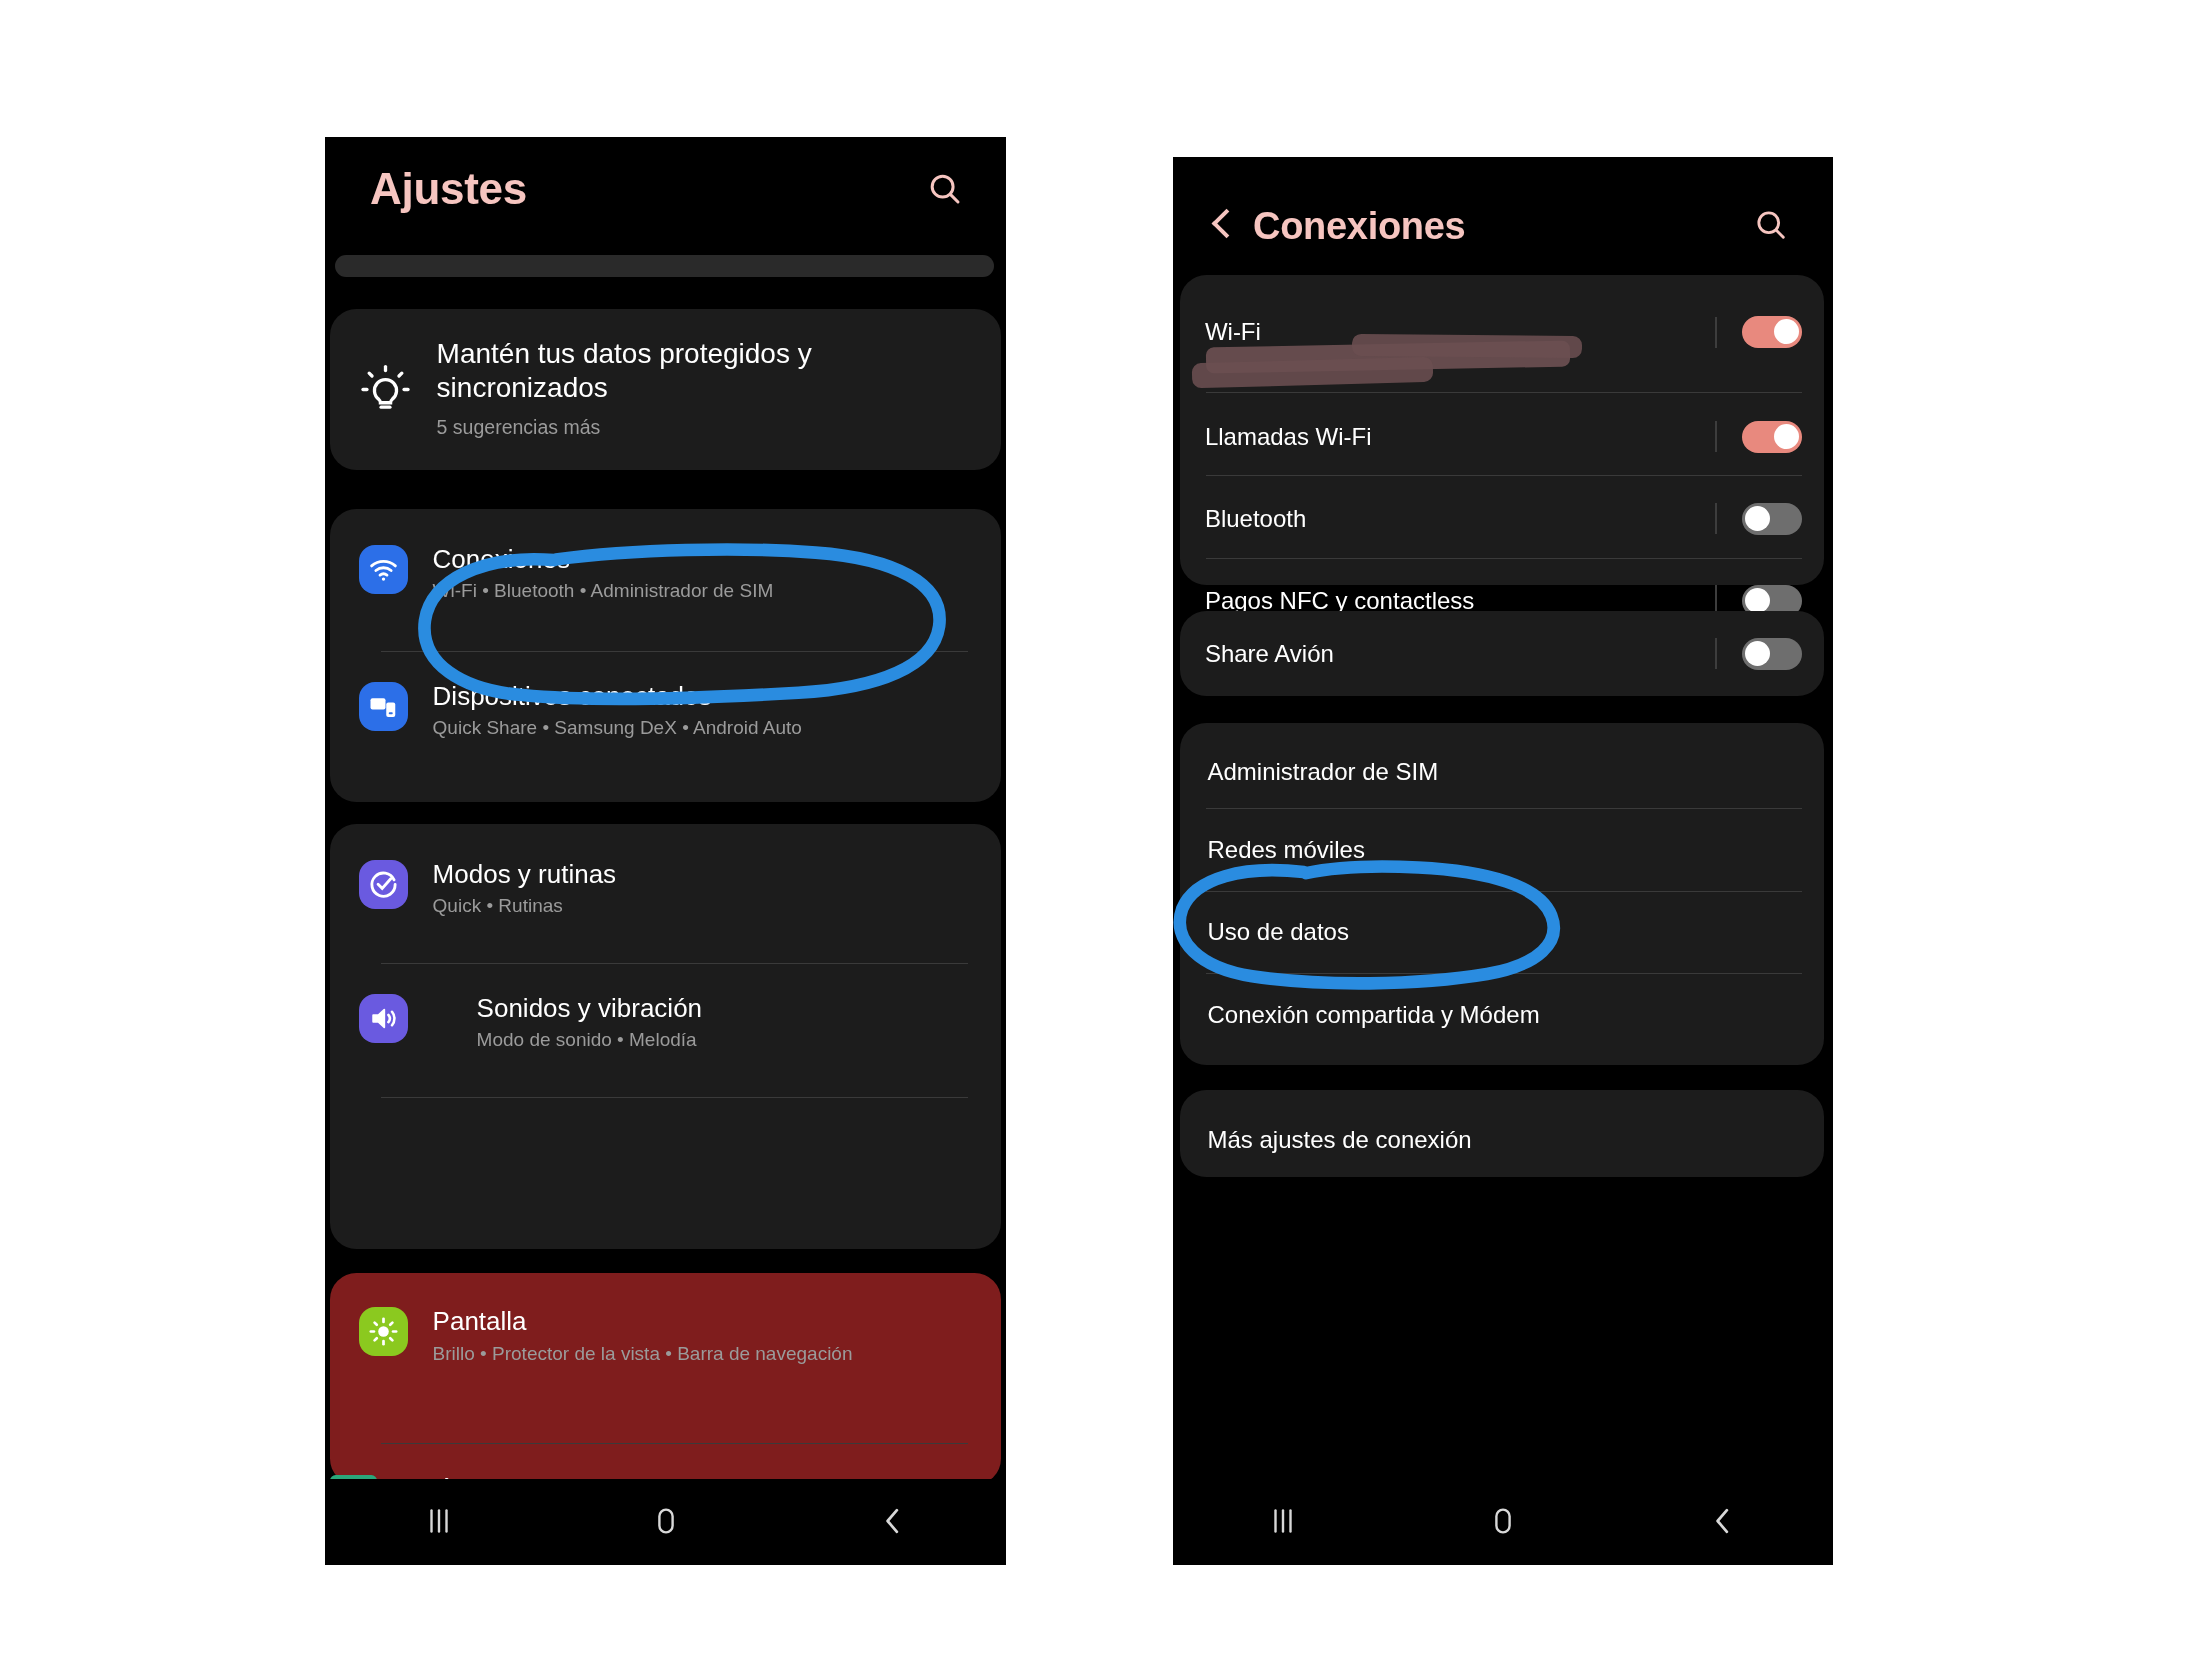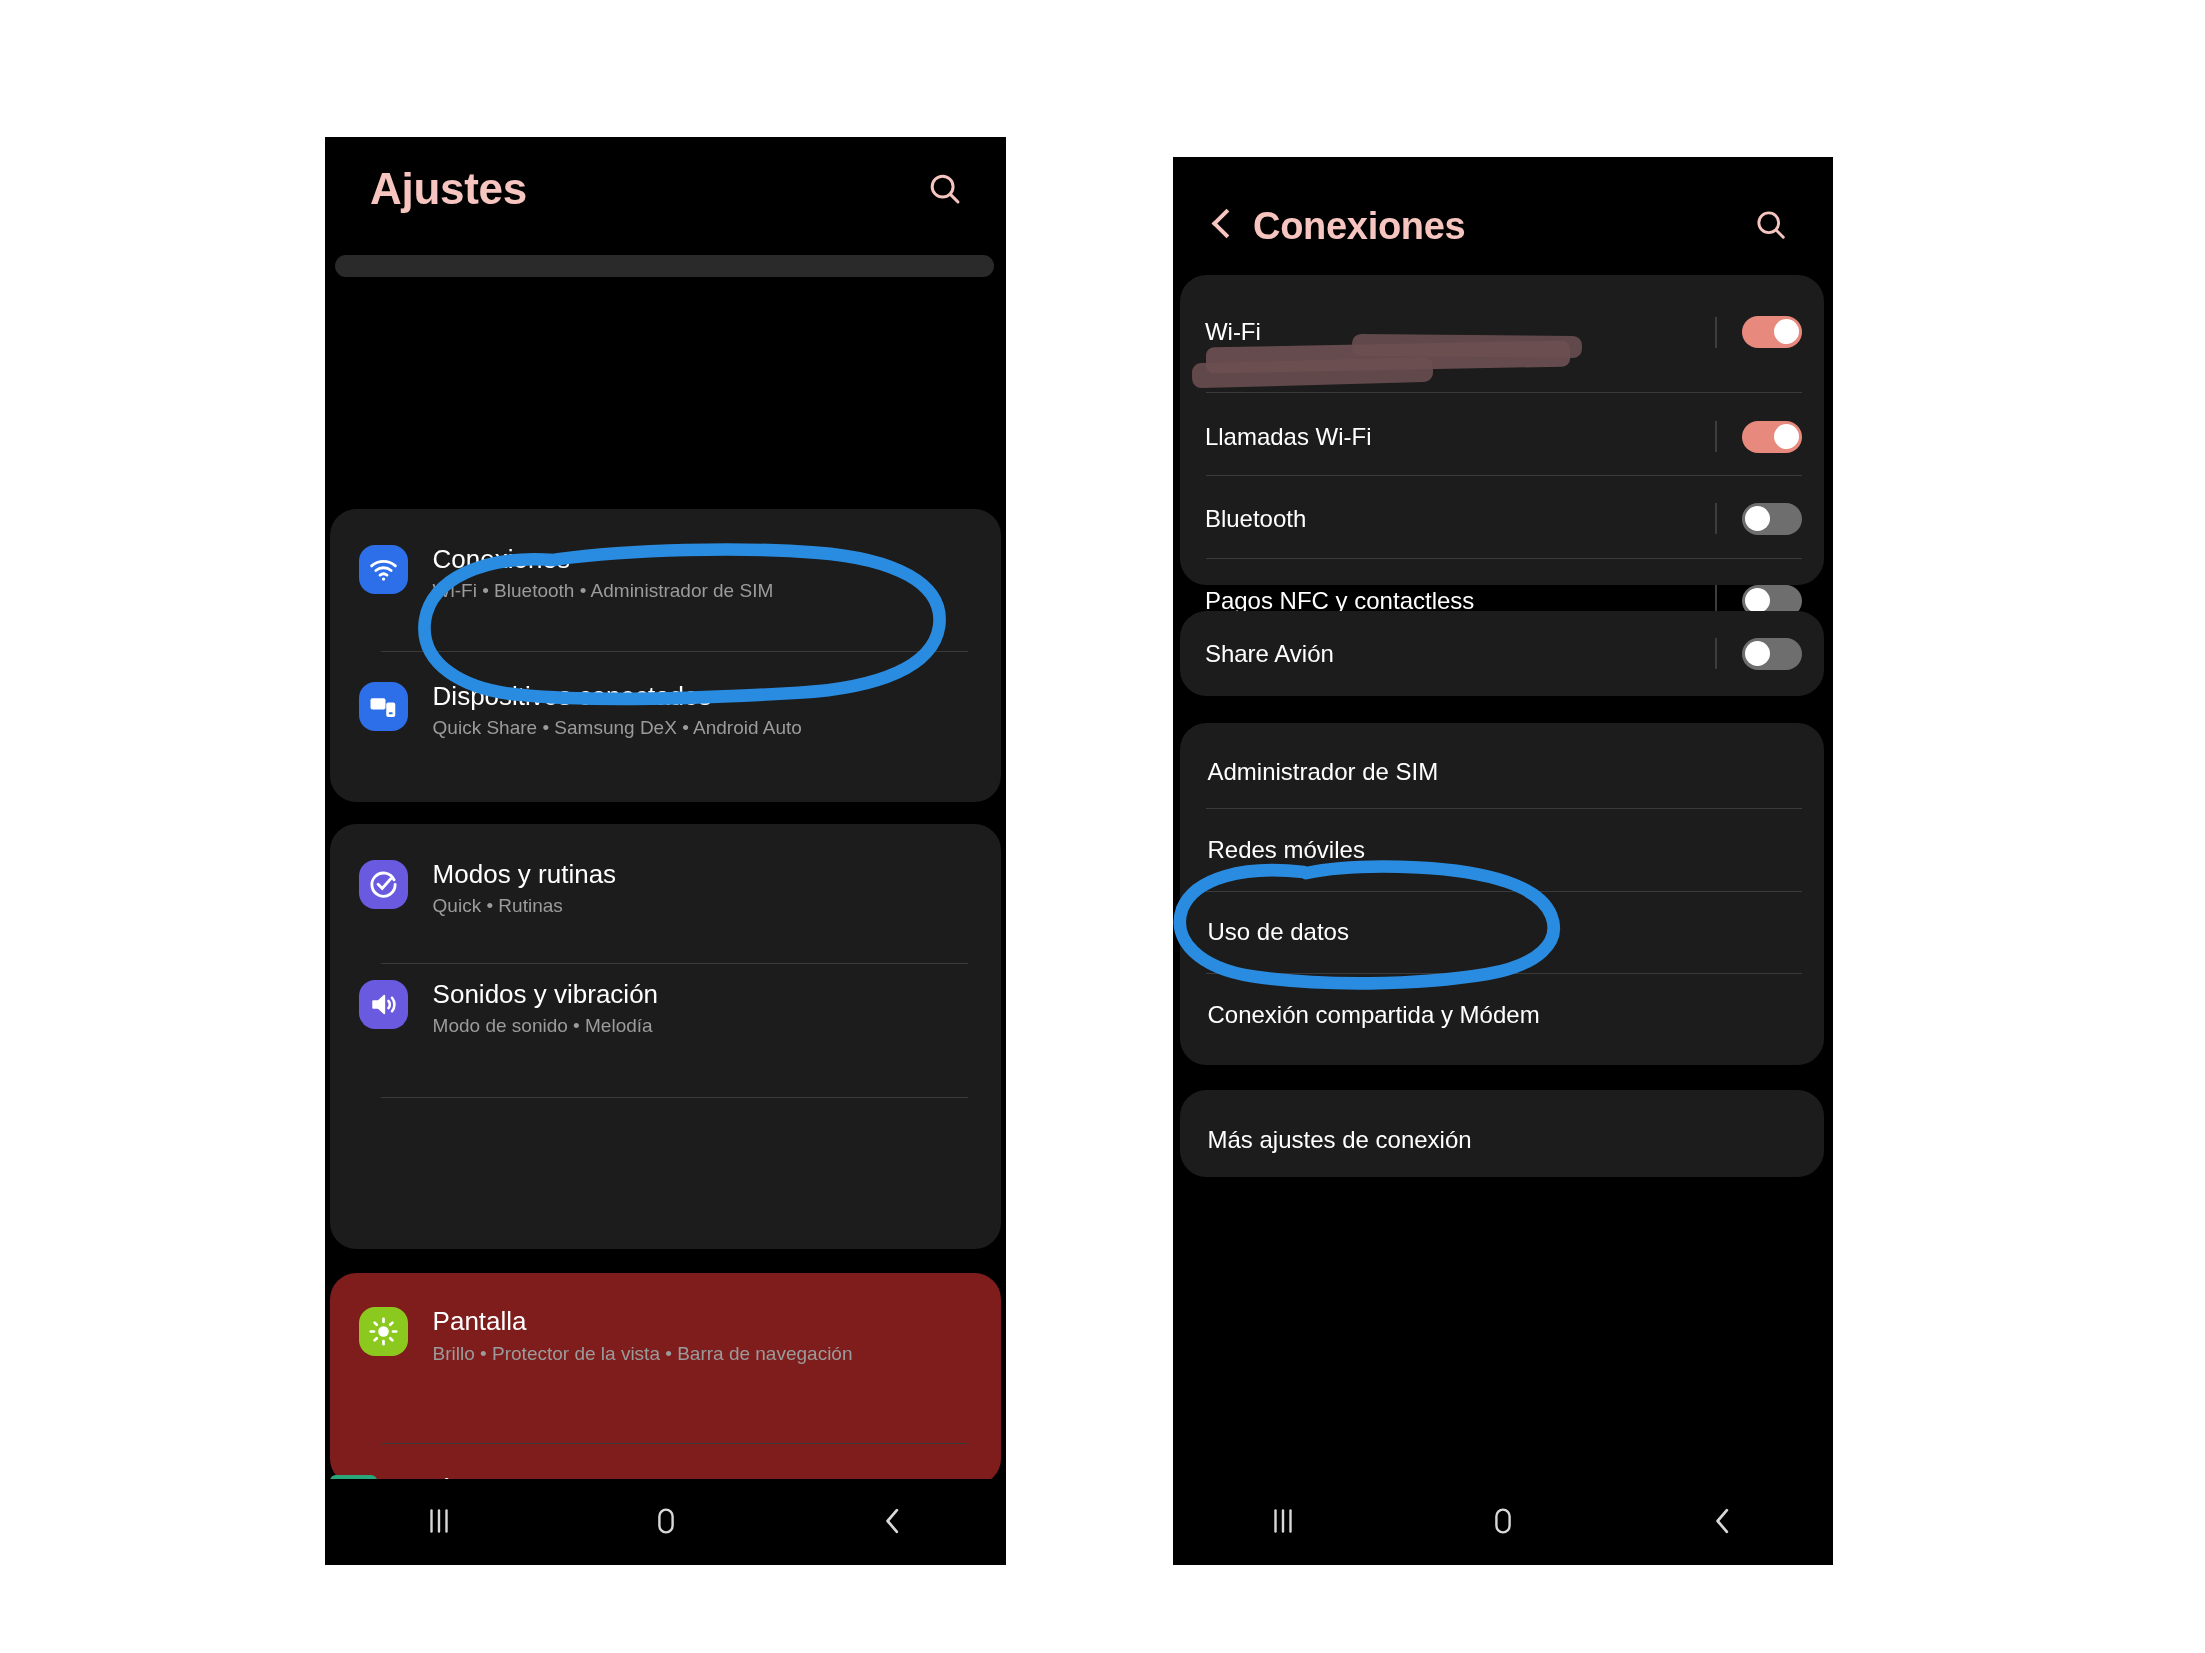--- a/index.html
+++ b/index.html
@@ -88,20 +88,37 @@
         <div class="search-ic">
           <svg width="38" height="38" viewBox="0 0 24 24" fill="none" stroke="#f6c5c0" stroke-width="1.9" stroke-linecap="round">
             <circle cx="10.5" cy="10.5" r="6.6"></circle>
             <line x1="15.4" y1="15.4" x2="20.2" y2="20.2"></line>
           </svg>
         </div>
       </div>
 
       <div class="scrollpill" style="left:10.3px;top:118px;width:659px;height:22px;"></div>
 
+      <div class="card" style="left:4.6px;top:172px;width:671px;height:161px;">
+        <div style="position:absolute;left:29px;top:54px;width:53px;height:53px;">
+          <svg width="53" height="53" viewBox="0 0 24 24" fill="none" stroke="#ffffff" stroke-width="1.5" stroke-linecap="round">
+            <path d="M9 16.5a5 5 0 1 1 6 0c-.5.4-.7.9-.7 1.5h-4.6c0-.6-.2-1.1-.7-1.5z"></path>
+            <line x1="10" y1="20" x2="14" y2="20"></line>
+            <line x1="12" y1="1.6" x2="12" y2="3.4"></line>
+            <line x1="4.6" y1="4.6" x2="5.9" y2="5.9"></line>
+            <line x1="19.4" y1="4.6" x2="18.1" y2="5.9"></line>
+            <line x1="1.8" y1="12" x2="3.6" y2="12"></line>
+            <line x1="20.4" y1="12" x2="22.2" y2="12"></line>
+          </svg>
+        </div>
+        <div style="position:absolute;left:107px;top:27.6px;width:505px;">
+          <div class="srow-title wrap" style="font-size:28px;line-height:1.22;">Mantén tus datos protegidos y sincronizados</div>
+          <div class="srow-sub" style="margin-top:10.3px;font-size:19.5px;">5 sugerencias más</div>
+        </div>
+      </div>
 
       <div class="card" style="left:4.6px;top:372px;width:671px;height:293px;">
 
         <div class="srow" style="left:29px;top:36px;width:609px;">
           <div class="sq-icon" style="background:#2c6fe8;">
             <svg width="31" height="31" viewBox="0 0 24 24" fill="none" stroke="#fff" stroke-width="2.2" stroke-linecap="round">
               <path d="M2.8 9.2a14 14 0 0 1 18.4 0"></path>
               <path d="M6.1 12.8a9.2 9.2 0 0 1 11.8 0"></path>
               <path d="M9.3 16.3a4.4 4.4 0 0 1 5.4 0"></path>
               <circle cx="12" cy="19.4" r="1.3" fill="#fff" stroke="none"></circle>
@@ -140,21 +157,21 @@
             </svg>
           </div>
           <div class="srow-txt">
             <div class="srow-title">Modos y rutinas</div>
             <div class="srow-sub">Quick  •  Rutinas</div>
           </div>
         </div>
 
         <div class="divider" style="left:51px;top:139px;width:587px;"></div>
 
-        <div class="srow" style="left:29px;top:156px;width:609px;">
+        <div class="srow" style="left:29px;top:170px;width:609px;gap:44px;">
           <div class="sq-icon" style="background:#6a5ae0;">
             <svg width="31" height="31" viewBox="0 0 24 24" fill="none" stroke="#fff" stroke-width="2" stroke-linecap="round">
               <polygon points="4,9.4 8,9.4 12.6,5.2 12.6,18.8 8,14.6 4,14.6" fill="#fff" stroke="#fff" stroke-width="1.4" stroke-linejoin="round"></polygon>
               <path d="M15.8 9.2a4.4 4.4 0 0 1 0 5.6"></path>
               <path d="M18.6 6.8a8.2 8.2 0 0 1 0 10.4"></path>
             </svg>
           </div>
           <div class="srow-txt">
             <div class="srow-title">Sonidos y vibración</div>
             <div class="srow-sub">Modo de sonido  •  Melodía</div>

